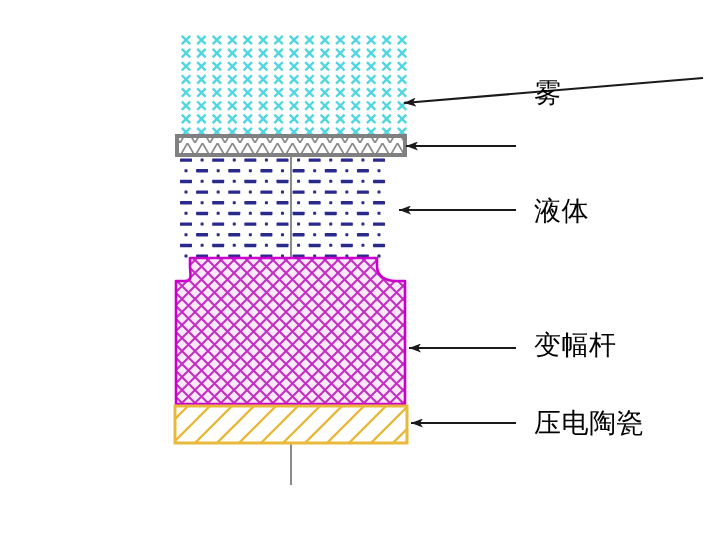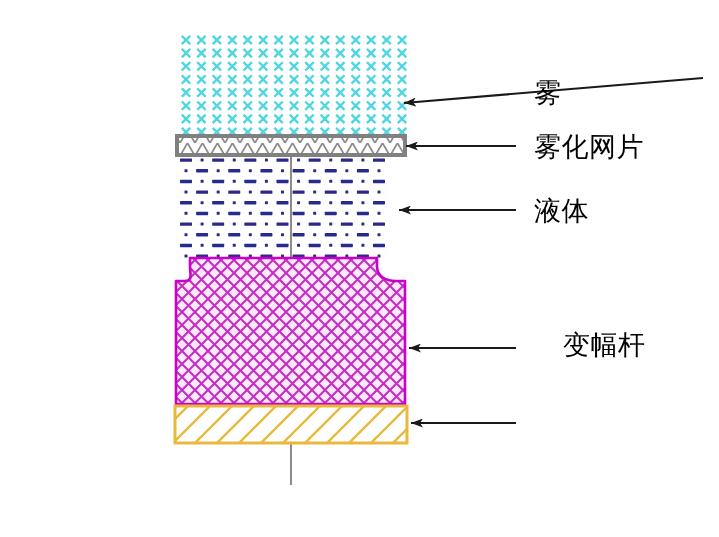--- a/index.html
+++ b/index.html
@@ -358,17 +358,17 @@
     <g id="leader-arrows" stroke="#1A1A1A" fill="none">
       <line x1="703" y1="78" x2="404" y2="103" stroke-width="2.1" marker-end="url(#arrowHead)"></line>
       <line x1="516" y1="146" x2="406" y2="146" stroke-width="2.1" marker-end="url(#arrowHead)"></line>
       <line x1="516" y1="210" x2="399" y2="210" stroke-width="2.1" marker-end="url(#arrowHead)"></line>
       <line x1="516" y1="348" x2="409" y2="348" stroke-width="2.1" marker-end="url(#arrowHead)"></line>
       <line x1="516" y1="423" x2="411" y2="423" stroke-width="2.1" marker-end="url(#arrowHead)"></line>
     </g>
   </svg>
 
   <div class="cn-label" style="left:534px; top:79px;">雾</div>
-  <div class="cn-label" style="left:534px; top:133px;">雾化网片</div>
   <div class="cn-label" style="left:534px; top:197px;text-align:right;">液体</div>
-  <div class="cn-label" style="left:534px; top:331px;margin-left:29px;">变幅杆</div>
+  <div class="cn-label" style="left:534px; top:331px;">变幅杆</div>
+  <div class="cn-label" style="left:534px; top:409px;">压电陶瓷</div>
 
 </div>
 
 </body></html>

